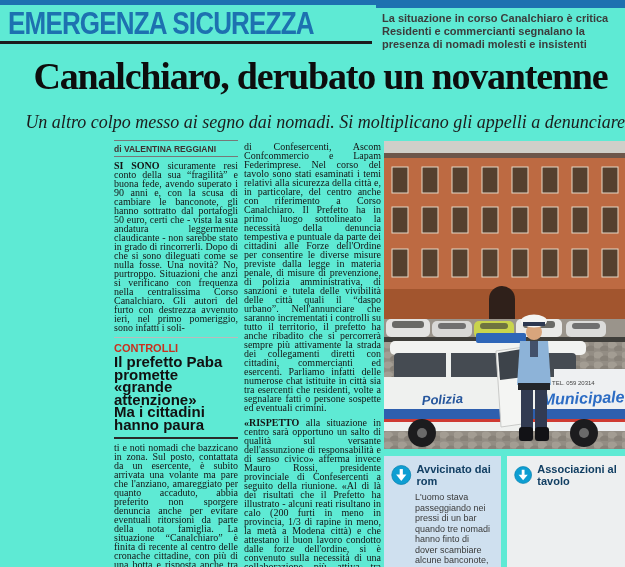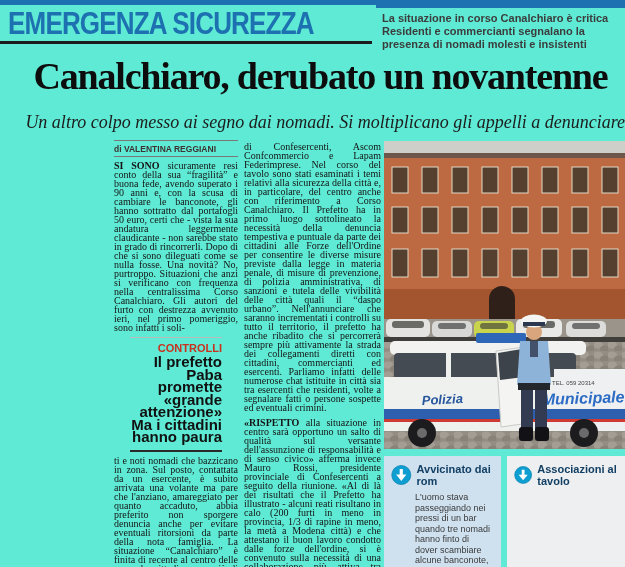--- a/index.html
+++ b/index.html
@@ -23,22 +23,22 @@
 
   
   .col{position:absolute;top:140px;bottom:0;overflow:hidden;}
   #col1{left:114px;width:124px;}
   #col2{left:244px;width:137px;}
   .byline{border-top:1px solid #777;border-bottom:1px solid #777;padding:3px 0 2px;
           font-size:8.5px;font-weight:bold;color:#3d3230;}
   p.body{margin:4px 0 0;font-family:"Liberation Serif",serif;font-size:10px;line-height:9px;
          text-align:justify;color:#141414;}
   p.body .lead{font-weight:bold;}
-  .inset{margin:5px 16px 4px;border-top:1px solid #bbb;border-bottom:2px solid #2a2a2a;
-         padding:4px 0 6px;text-align:right;}
+  .inset{margin:5px 0 4px;border-top:1px solid #bbb;border-bottom:2px solid #2a2a2a;
+         padding:4px 0 6px;}
   .inset-label{font-size:11px;font-weight:bold;color:#c9311f;margin-bottom:2px;}
   .inset-line{font-size:15px;line-height:12.5px;font-weight:bold;color:#111;}
 
   
   .photo{position:absolute;left:384px;top:141px;width:241px;height:308px;overflow:hidden;background:#9a948b;}
 
   
   .infobox{position:absolute;top:456px;height:111px;padding:6px 7px;box-sizing:border-box;overflow:hidden;}
   #ibox1{left:384px;width:117px;background:#cfe0ef;}
   #ibox2{left:507px;width:118px;background:#edeff0;}

